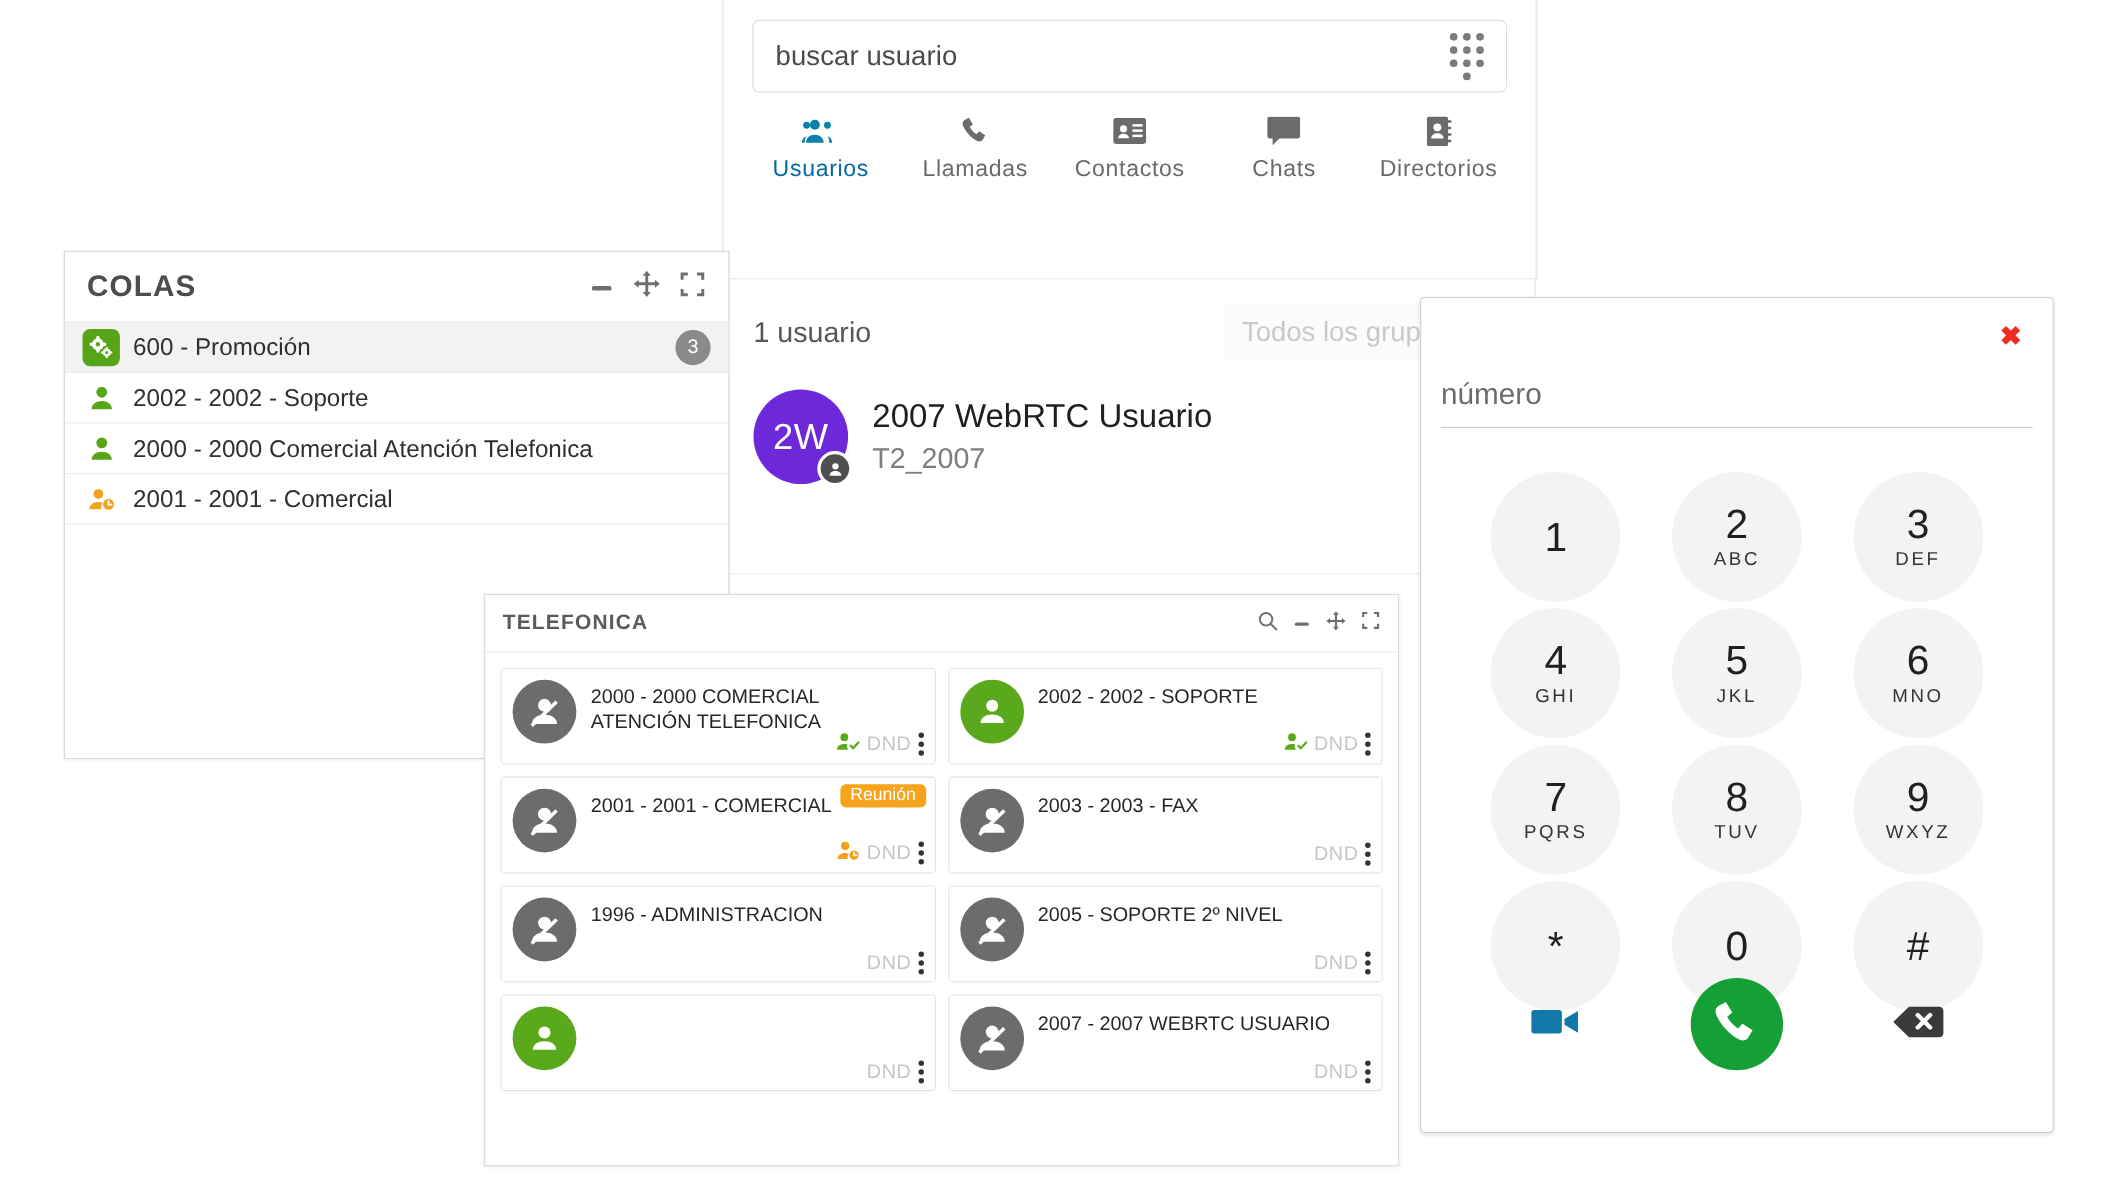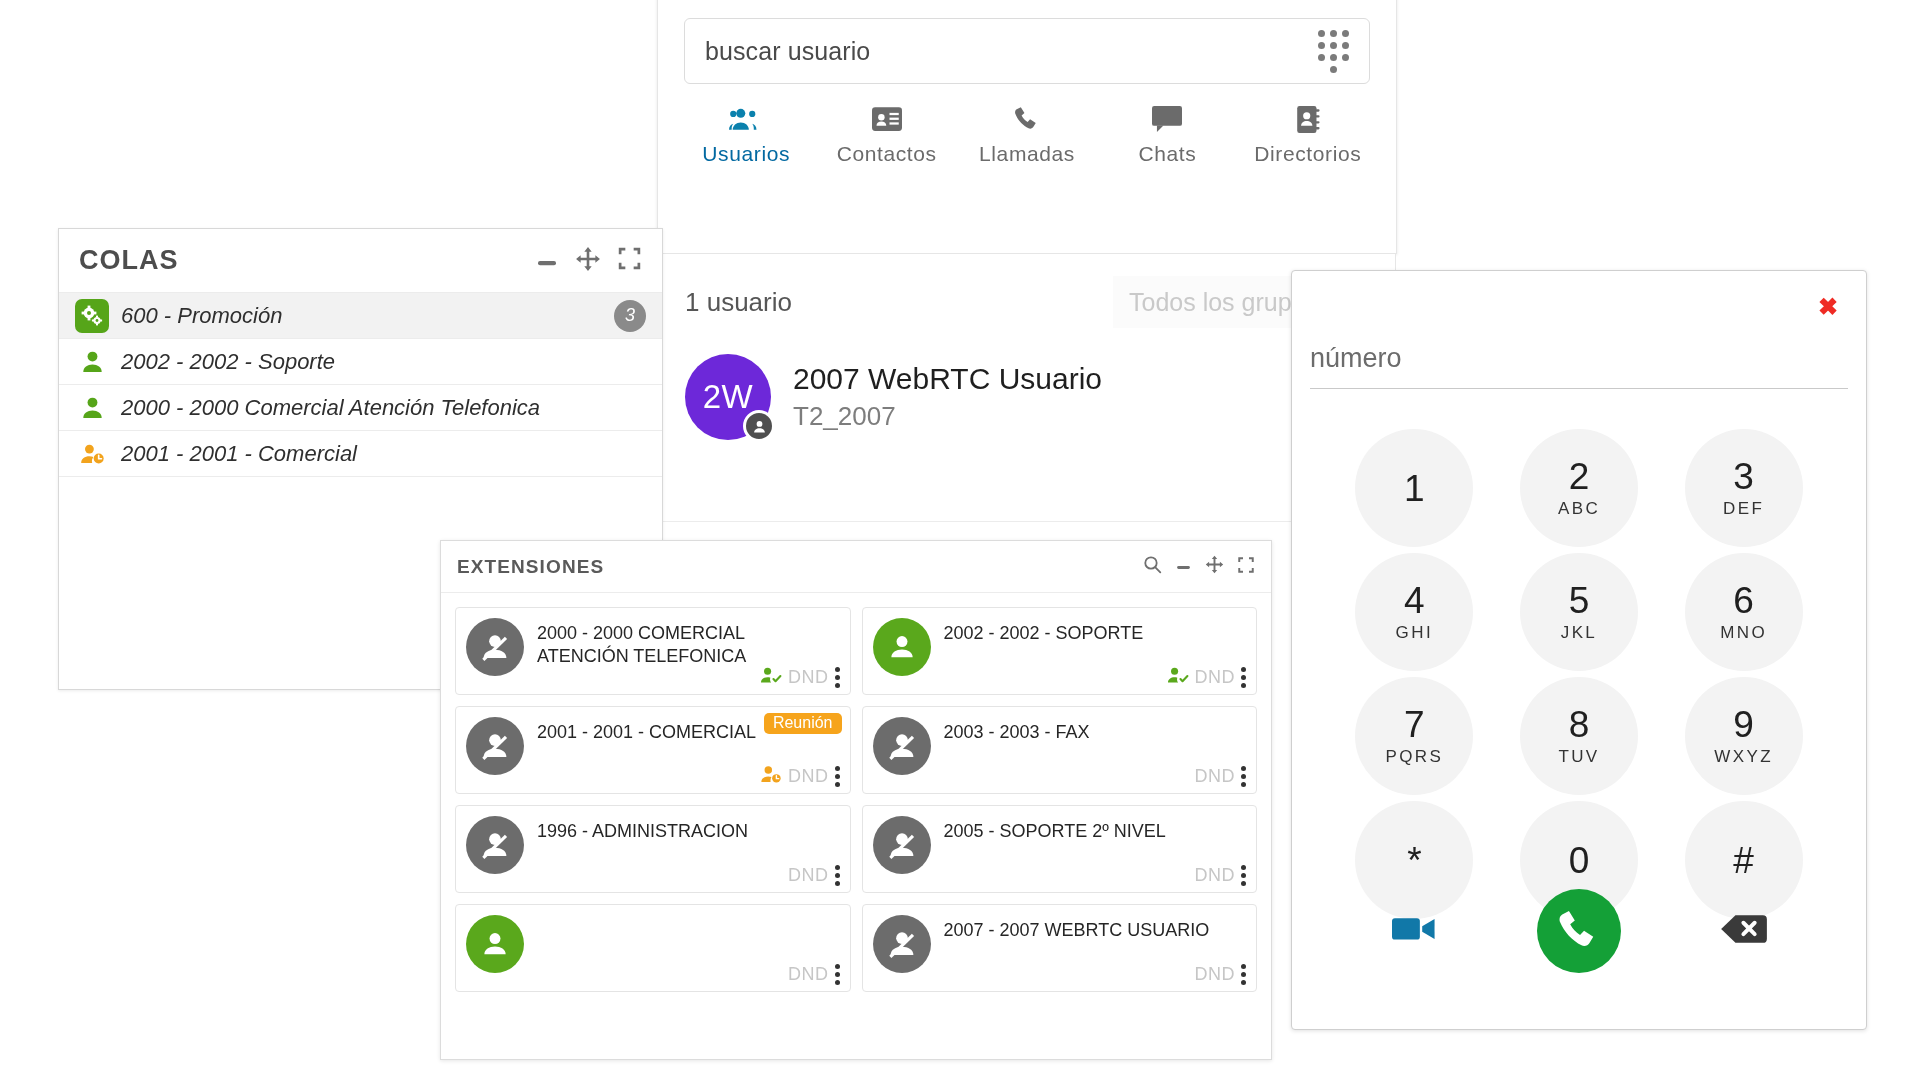--- a/index.html
+++ b/index.html
@@ -62,21 +62,21 @@
   
   .colas-panel {
     position:absolute; left:58px; top:228px; width:605px; height:462px;
     background:#fff; border:1px solid #d8d8d8; box-shadow:0 1px 3px rgba(0,0,0,.08);
   }
   .colas-head { height:64px; display:flex; align-items:center; padding:0 20px;
     border-bottom:1px solid #ececec; }
   .colas-title { font-size:27px; font-weight:bold; color:#4d4d4d; letter-spacing:1px; }
   .win-ctrls { margin-left:auto; display:flex; align-items:center; gap:16px; color:#6f6f6f; }
   .q-item { display:flex; align-items:center; height:46px; padding:0 16px;
-    border-bottom:1px solid #ececec; font-size:22px; color:#2f2f2f;font-style:italic; }
+    border-bottom:1px solid #ececec; font-size:22px; color:#2f2f2f; }
   .q-item.sel { background:#f2f2f2; }
   .q-ico { width:34px; height:34px; margin-right:12px; display:flex; align-items:center; justify-content:center; }
   .q-ico.box { background:#56a519; border-radius:7px; color:#fff; }
   .q-badge { margin-left:auto; width:32px; height:32px; border-radius:50%; background:#8a8a8a;
     color:#fff; font-size:18px; display:flex; align-items:center; justify-content:center; }
 
   
   .ext-panel {
     position:absolute; left:440px; top:540px; width:832px; height:520px;
     background:#fff; border:1px solid #dcdcdc; box-shadow:0 1px 4px rgba(0,0,0,.10);
@@ -154,38 +154,38 @@
               <circle cx="16.4" cy="5.4" r="2.2"></circle>
               <path d="M2.6 16.6c0-3 2.5-5.2 5.7-5.2s5.7 2.2 5.7 5.2z"></path>
               <path d="M0 16.6c0-2.2 1.3-3.7 3-4.2-.7.9-1.1 2-1.1 3.2v1z"></path>
               <path d="M19.4 16.6c0-2.2-1.3-3.7-3-4.2.7.9 1.1 2 1.1 3.2v1z"></path>
             </svg>
         </div>
         <div class="tab-lbl">Usuarios</div>
       </div>
       <div class="tab">
         <div class="tab-ico">
+          <svg width="26" height="27" viewBox="0 0 20 21" fill="currentColor">
+              <path d="M5.2.9 2 2.6C.8 3.3.4 4.9 1 6.3c1.9 4.6 5.8 8.8 10.2 11 1.4.7 3 .2 3.8-1.1l1.8-3-4.4-2.8-1.9 2c-2-1.3-3.6-3-4.7-5.1l2.2-1.8z"></path>
+            </svg>
+        </div>
+        <div class="tab-lbl">Llamadas</div>
+      </div>
+      <div class="tab">
+        <div class="tab-ico">
           <svg width="30" height="24" viewBox="0 0 24 19" fill="currentColor">
               <rect x="0" y="0" width="24" height="19" rx="2.5"></rect>
               <circle cx="7.5" cy="8" r="2.6" fill="#fff"></circle>
               <path d="M3.6 14.8c0-2.1 1.8-3.3 3.9-3.3s3.9 1.2 3.9 3.3z" fill="#fff"></path>
               <rect x="14" y="4.6" width="7.4" height="1.8" fill="#fff"></rect>
               <rect x="14" y="8.4" width="7.4" height="1.8" fill="#fff"></rect>
               <rect x="14" y="12.2" width="7.4" height="1.8" fill="#fff"></rect>
             </svg>
         </div>
         <div class="tab-lbl">Contactos</div>
-      </div>
-      <div class="tab">
-        <div class="tab-ico">
-          <svg width="26" height="27" viewBox="0 0 20 21" fill="currentColor">
-              <path d="M5.2.9 2 2.6C.8 3.3.4 4.9 1 6.3c1.9 4.6 5.8 8.8 10.2 11 1.4.7 3 .2 3.8-1.1l1.8-3-4.4-2.8-1.9 2c-2-1.3-3.6-3-4.7-5.1l2.2-1.8z"></path>
-            </svg>
-        </div>
-        <div class="tab-lbl">Llamadas</div>
       </div>
       <div class="tab">
         <div class="tab-ico">
           <svg width="30" height="26" viewBox="0 0 22 19" fill="currentColor">
               <rect x="0" y="0" width="22" height="14.5" rx="1.6"></rect>
               <path d="M3.6 14.2 3.6 19 8.4 14.2z"></path>
             </svg>
         </div>
         <div class="tab-lbl">Chats</div>
       </div>
@@ -297,21 +297,21 @@
             <circle cx="12.7" cy="10.4" r="3.4"></circle>
             <path d="M12.7 8.3v2.3h1.9" stroke="#fff" stroke-width="1.1" fill="none" stroke-linecap="round"></path>
           </svg>
       </span>
       <span>2001 - 2001 - Comercial</span>
     </div>
   </div>
 
   <div class="ext-panel">
     <div class="ext-head">
-      <span class="ext-title">EXTENSIONES</span>
+      <span class="ext-title">TELEFONICA</span>
       <span class="ext-ctrls">
         <span>
           <svg width="19" height="19" viewBox="0 0 20 20" fill="none" stroke="currentColor" stroke-width="1.9">
               <circle cx="8.4" cy="8.4" r="6"></circle>
               <path d="M13 13l5.2 5.2" stroke-linecap="round"></path>
             </svg>
         </span>
         <span>
           <svg width="17" height="17" viewBox="0 0 24 24" fill="currentColor">
               <rect x="3" y="14" width="18" height="4.2" rx="2"></rect>

